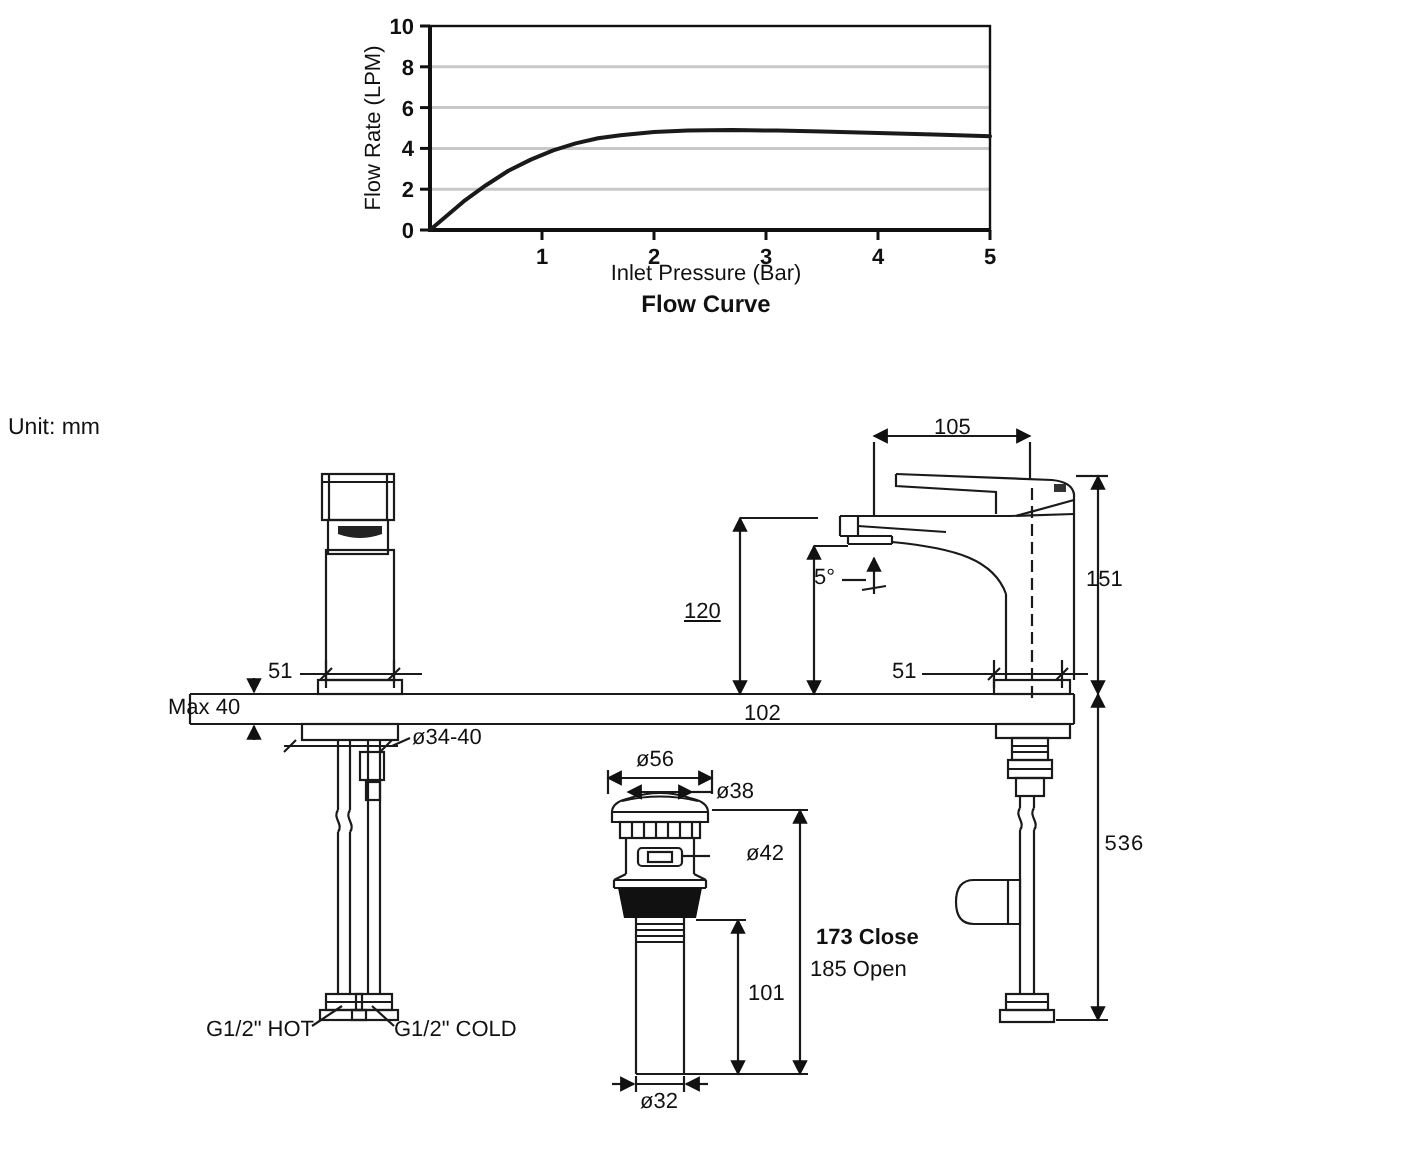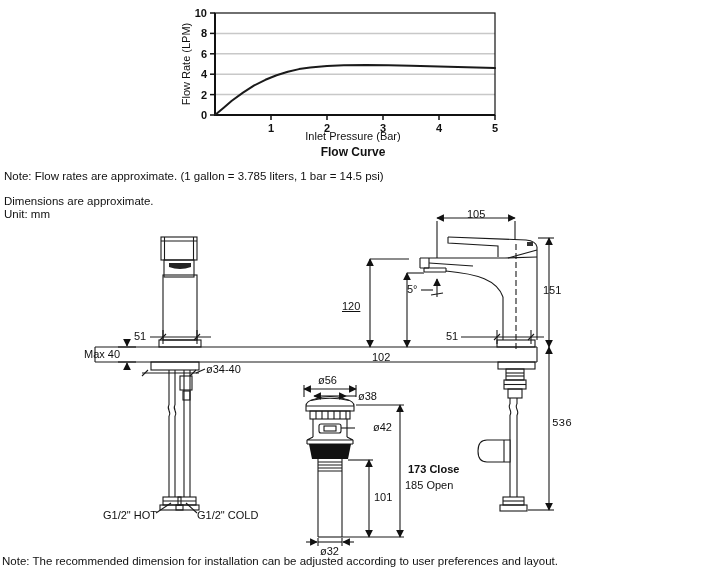--- a/index.html
+++ b/index.html
@@ -221,24 +221,21 @@
         <line x1="342" y1="537" x2="404" y2="537"></line>
         <line x1="306" y1="542" x2="317" y2="542" marker-end="url(#ar)"></line>
         <line x1="354" y1="542" x2="343" y2="542" marker-end="url(#ar)"></line>
         <line x1="318" y1="542" x2="342" y2="542"></line>
         <line x1="318" y1="538" x2="318" y2="546"></line>
         <line x1="342" y1="538" x2="342" y2="546"></line>
       </g>
     </g>
   </svg>
 
-  <span class="note" style="left:4px;top:170px;">Note: Flow rates are approximate. (1 gallon = 3.785 liters, 1 bar = 14.5 psi)</span>
-  <span class="note" style="left:4px;top:195px;">Dimensions are approximate.</span>
   <span class="note" style="left:4px;top:208px;">Unit: mm</span>
-  <span class="note" style="left:2px;top:555px;">Note: The recommended dimension for installation can be adjusted according to user preferences and layout.</span>
 
   <span class="lbl" style="left:467px;top:209px;">105</span>
   <span class="lbl" style="left:543px;top:285px;">151</span>
   <span class="lbl" style="left:342px;top:301px;text-decoration:underline;">120</span>
   <span class="lbl" style="left:372px;top:304px;margin-top:48px;">102</span>
   <span class="lbl" style="left:407px;top:284px;">5°</span>
   <span class="lbl" style="left:134px;top:331px;">51</span>
   <span class="lbl" style="left:446px;top:331px;">51</span>
   <span class="lbl" style="left:84px;top:349px;">Max 40</span>
   <span class="lbl" style="left:206px;top:364px;">ø34-40</span>

